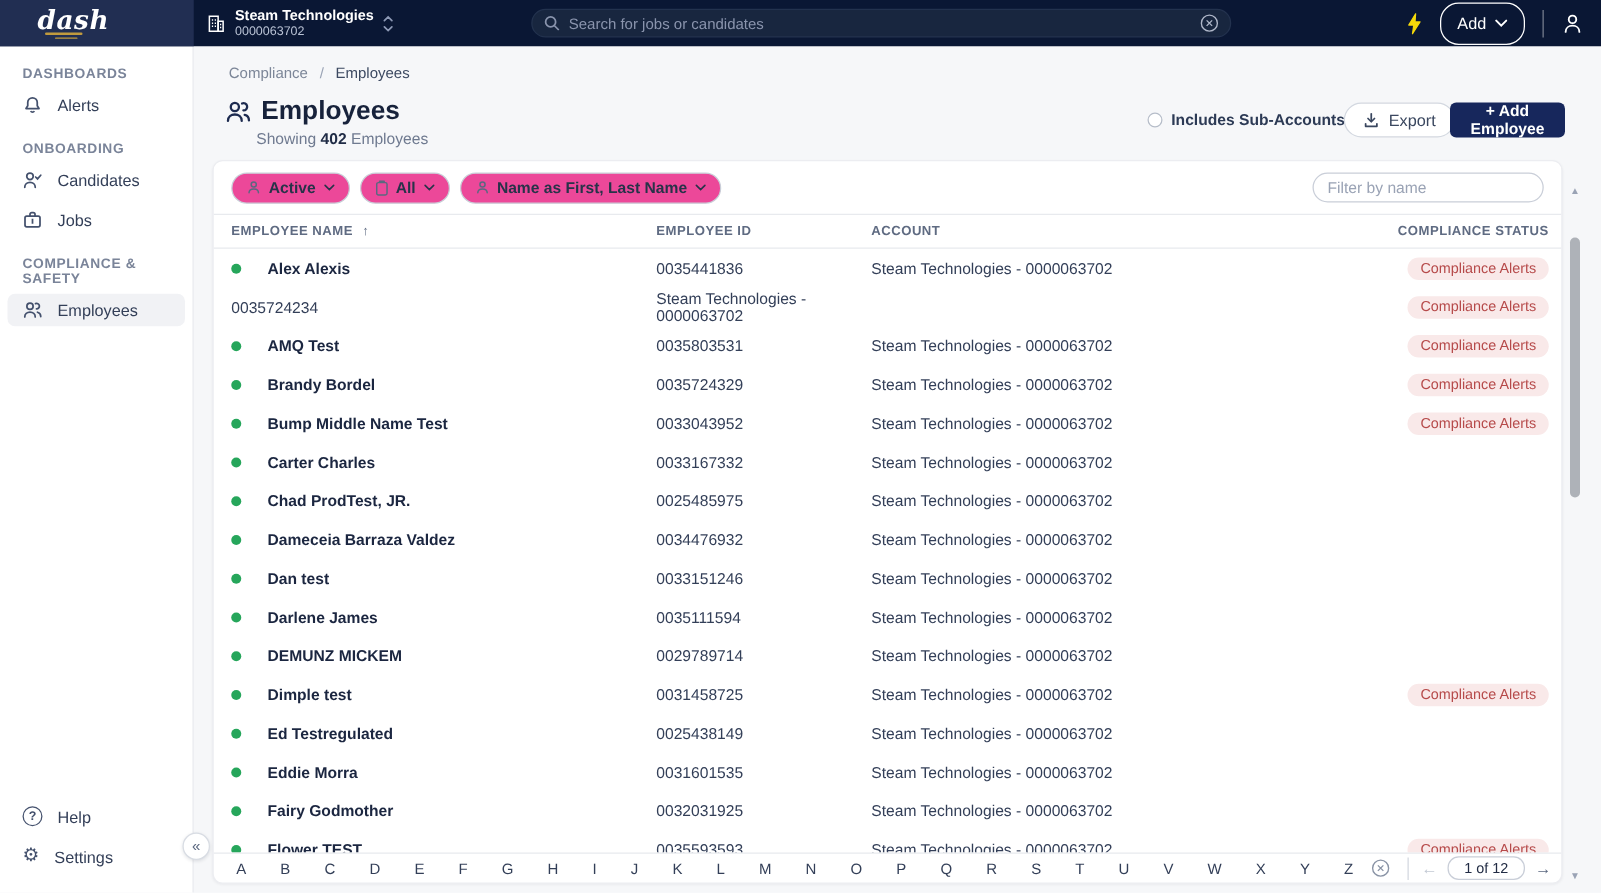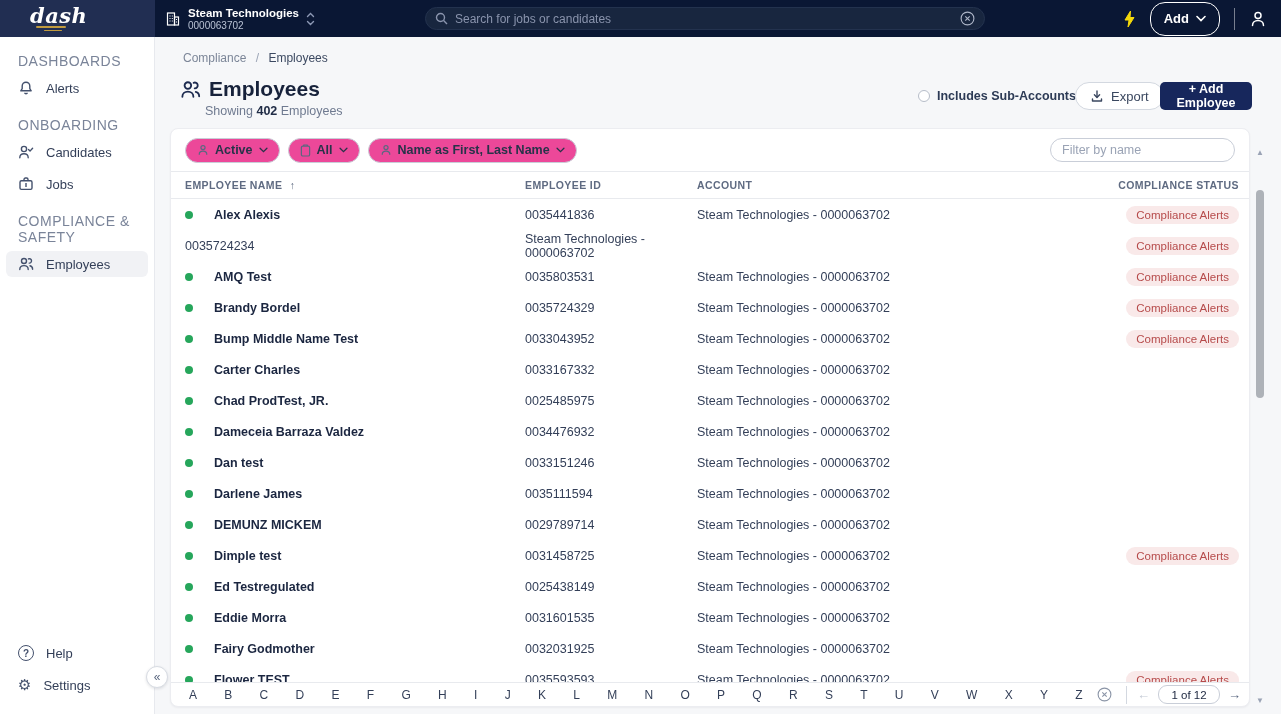--- a/index.html
+++ b/index.html
@@ -27,28 +27,28 @@
     background:#18263f; border:1px solid #23324e; border-radius:12px;
     display:flex; align-items:center; padding:0 9px; }
   .search input { flex:1; background:transparent; border:none; outline:none;
     color:#cfd6e4; font-size:12px; margin-left:7px;
     font-family:"Liberation Sans","DejaVu Sans",sans-serif; }
   .search input::placeholder { color:#8a94ad; }
   .topbar-right { position:absolute; right:14px; top:0; height:37px;
     display:flex; align-items:center; gap:14px; }
   .add-btn { display:flex; align-items:center; gap:7px; height:26px; padding:16px 13px;
     border:1.5px solid #ffffff; border-radius:15px; color:#fff; font-size:13px;
-    font-weight:700; background:transparent; cursor:pointer; }
+    font-weight:400; background:transparent; cursor:pointer; }
   .tb-divider { width:1px; height:22px; background:rgba(255,255,255,.45); }
 
   
   .sidebar { position:absolute; left:0; top:37px; width:155px; bottom:0;
     background:#fff; border-right:1px solid #e7e9ee; z-index:20; }
-  .side-section { font-size:14px; color:#7a8499; letter-spacing:.5px;
-    margin:16px 0 6px 18px; font-weight:400; }
+  .side-section { font-size:11px; color:#7a8499; letter-spacing:.5px;
+    margin:16px 0 6px 18px; font-weight:700; }
   .side-item { display:flex; align-items:center; gap:12px; height:26px;
     margin:2px 6px 6px 6px; padding-left:12px; border-radius:6px;
     color:#333f58; font-size:13px; cursor:pointer; }
   .side-item .ic { color:#44516d; }
   .side-item.active { background:#f1f2f5; font-weight:500; }
   .side-footer { position:absolute; bottom:10px; left:0; width:100%; }
   .help-circle { width:16px; height:16px; border:1.4px solid #44516d; border-radius:50%;
     font-size:10px; color:#44516d; display:flex; align-items:center;
     justify-content:center; font-weight:700; }
   .gear { font-size:15px; color:#44516d; line-height:16px; }

